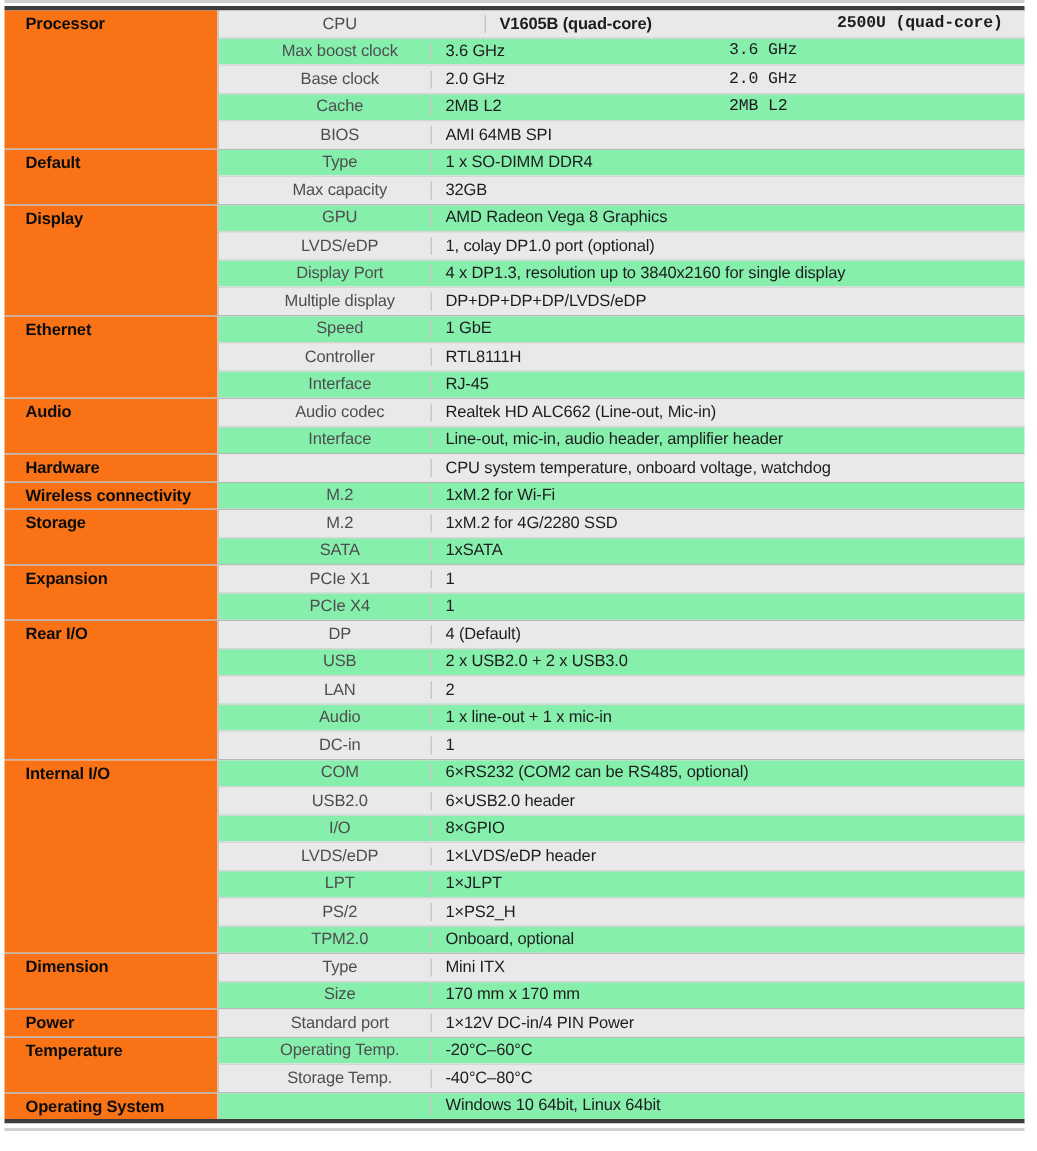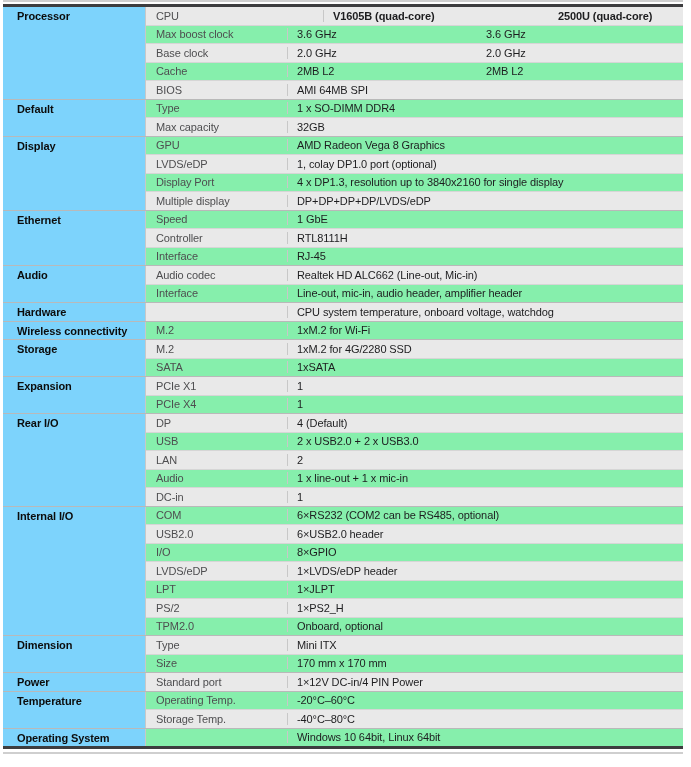--- a/index.html
+++ b/index.html
@@ -32,21 +32,21 @@
 
   .cat {
     width: 142px;
     flex: 0 0 142px;
     box-sizing: border-box;
     padding: 3px 4px 0 14px;
     font-size: 11px;
     font-weight: bold;
     color: #0c0c0c;
     letter-spacing: -0.1px;
-    background: #7dd3fc;
+    background: #f97316;
   }
   .rows {
     flex: 1;
     min-width: 0;
     border-left: 1px solid #c8c8c8;
   }
   .row {
     display: flex;
     align-items: center;
     height: 18.5px;
@@ -54,26 +54,27 @@
     border-top: 1px solid #d6d6d6;
     background: #86efac;
   }
   .row.first { border-top: none; height: 17.5px; }
   .row.shaded { background: #e9e9e9; }
 
   .key {
     width: 141px;
     flex: 0 0 141px;
     box-sizing: border-box;
-    padding-left: 10px;
+    padding-left: 20px;
     font-size: 11px;
     color: #4e4e50;
     letter-spacing: -0.1px;
     white-space: nowrap;
     overflow: hidden;
+    text-align: center;
   }
   .val {
     flex: 1;
     min-width: 0;
     box-sizing: border-box;
     border-left: 1px solid #c8c8c8;
     padding-left: 9px;
     font-size: 11px;
     color: #1d1d1f;
     letter-spacing: -0.1px;
@@ -82,20 +83,21 @@
   }
   .val.split { flex: 0 0 199px; }
   .val2 {
     flex: 1;
     min-width: 0;
     font-size: 11px;
     color: #1d1d1f;
     letter-spacing: -0.1px;
     white-space: nowrap;
     overflow: hidden;
+    font-family: Liberation Mono, monospace;
   }
   .row.bold-values .val,
   .row.bold-values .val2 { font-weight: bold; margin-left: 36px; }
 </style>
 </head>
 <body>
 
 <div class="spec-table">
   <div class="top-rule"></div>
   <div class="top-gap"></div>

